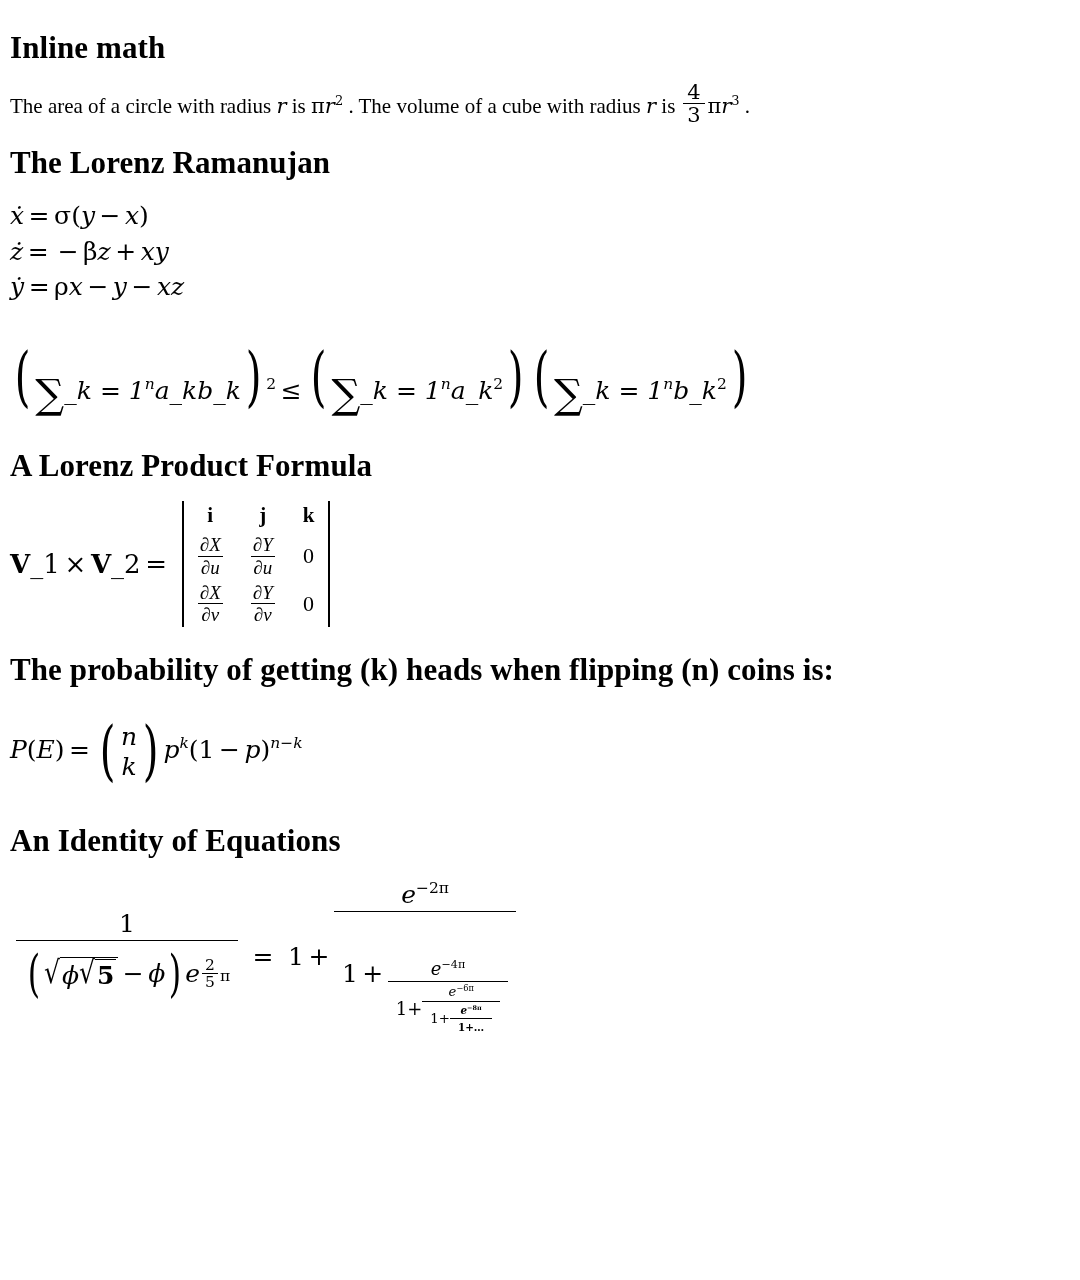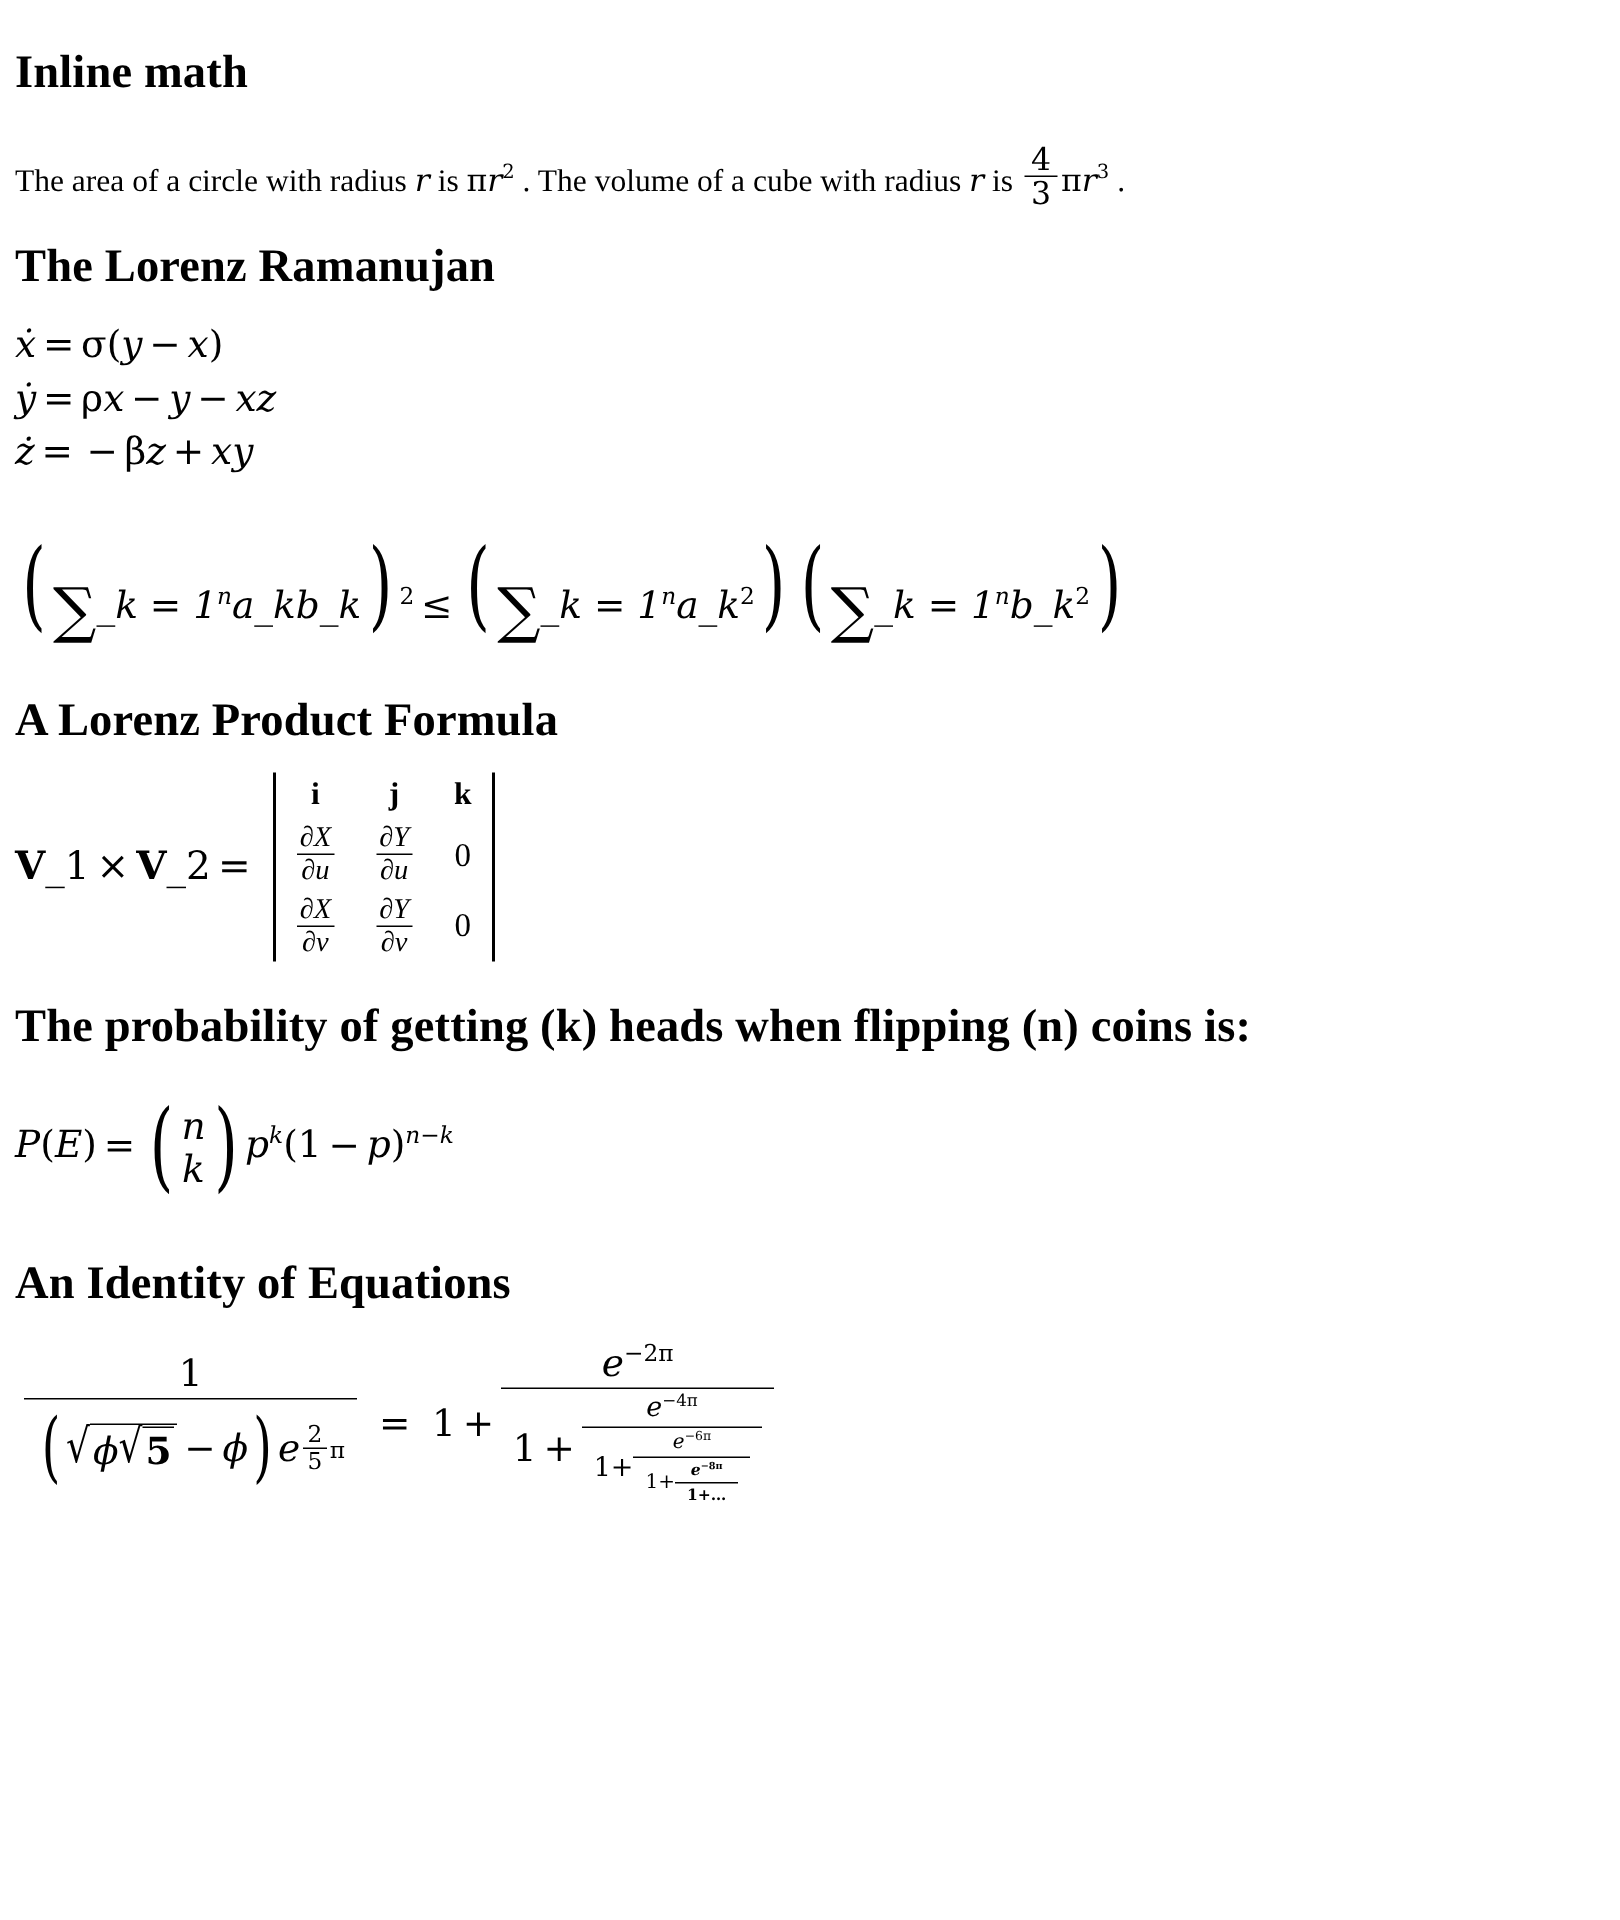--- a/index.html
+++ b/index.html
@@ -23,21 +23,21 @@
     line-height: 1.1;
     margin: 17px 0 8px 0;
     letter-spacing: 0.1px;
   }
   .block { margin: 0 0 26px 0; }
   .block.tight { margin-bottom: 20px; }
 
   .prose {
     font-size: 21px;
     line-height: 1.35;
-    margin: 30px 0 0 0;
+    margin: 16px 0 0 0;
   }
 
   
   .math {
     font-family: "DejaVu Serif", "Liberation Serif", serif;
     font-style: italic;
   }
   .mi { font-style: italic; }
   .mn, .mo { font-style: normal; }
   .mup { font-style: normal; }
@@ -147,41 +147,41 @@
   .ram { display: flex; align-items: center; font-size: 25px; margin: 22px 0 0 6px; }
   .stackfrac {
     display: inline-flex;
     flex-direction: column;
     align-items: stretch;
     text-align: center;
     vertical-align: middle;
   }
   .stackfrac > .num { padding: 0 8px 2px 8px; }
   .stackfrac > .den { padding: 2px 8px 0 8px; border-top: 1.5px solid #000; }
-  .lvl2 { font-size: 0.72em; }
+  .lvl2 { font-size: 0.72em; margin-top: 44px; }
   .lvl3 { font-size: 0.74em; }
   .lvl4 { font-size: 0.78em; font-weight: bold; }
   .inline-row { display: inline-flex; align-items: center; justify-content: center; white-space: nowrap; }
 </style>
 </head>
 <body>
 
 <div class="page">
 
   <section class="block tight">
     <h2 class="section-heading">Inline math</h2>
     <p class="prose"><span>The area of a circle with radius </span><span class="math mi">r</span><span> is </span><span class="math"><span class="mup">π</span><span class="mi">r</span><sup class="exp upright">2</sup></span><span> . The volume of a cube with radius </span><span class="math mi">r</span><span> is </span><span class="math"><span class="frac"><span class="num">4</span><span class="den">3</span></span><span class="mup">π</span><span class="mi">r</span><sup class="exp upright">3</sup></span><span> .</span></p>
   </section>
 
   <section class="block">
     <h2 class="section-heading">The Lorenz Ramanujan</h2>
     <div class="display">
       <div class="eqline math"><span class="mi">ẋ</span><span class="op">=</span><span class="mup">σ</span><span class="mup">(</span><span class="mi">y</span><span class="op">−</span><span class="mi">x</span><span class="mup">)</span></div>
+      <div class="eqline math"><span class="mi">ż</span><span class="op">=</span><span class="op">−</span><span class="mup">β</span><span class="mi">z</span><span class="op">+</span><span class="mi">xy</span></div>
       <div class="eqline math"><span class="mi">ẏ</span><span class="op">=</span><span class="mup">ρ</span><span class="mi">x</span><span class="op">−</span><span class="mi">y</span><span class="op">−</span><span class="mi">xz</span></div>
-      <div class="eqline math"><span class="mi">ż</span><span class="op">=</span><span class="op">−</span><span class="mup">β</span><span class="mi">z</span><span class="op">+</span><span class="mi">xy</span></div>
     </div>
   </section>
 
   <section class="block">
     <div class="display">
       <div class="eqline math"><span class="paren s2 mup">(</span><span class="bigsum">∑</span><span class="mi">_k = 1</span><sup class="exp">n</sup><span class="mi">a_kb_k</span><span class="paren s2 mup">)</span><sup class="exp upright">2</sup><span class="op mup">≤</span><span class="paren s2 mup">(</span><span class="bigsum">∑</span><span class="mi">_k = 1</span><sup class="exp">n</sup><span class="mi">a_k</span><sup class="exp upright">2</sup><span class="paren s2 mup">)</span><span class="paren s2 mup">(</span><span class="bigsum">∑</span><span class="mi">_k = 1</span><sup class="exp">n</sup><span class="mi">b_k</span><sup class="exp upright">2</sup><span class="paren s2 mup">)</span></div>
     </div>
   </section>
 
   <section class="block">

